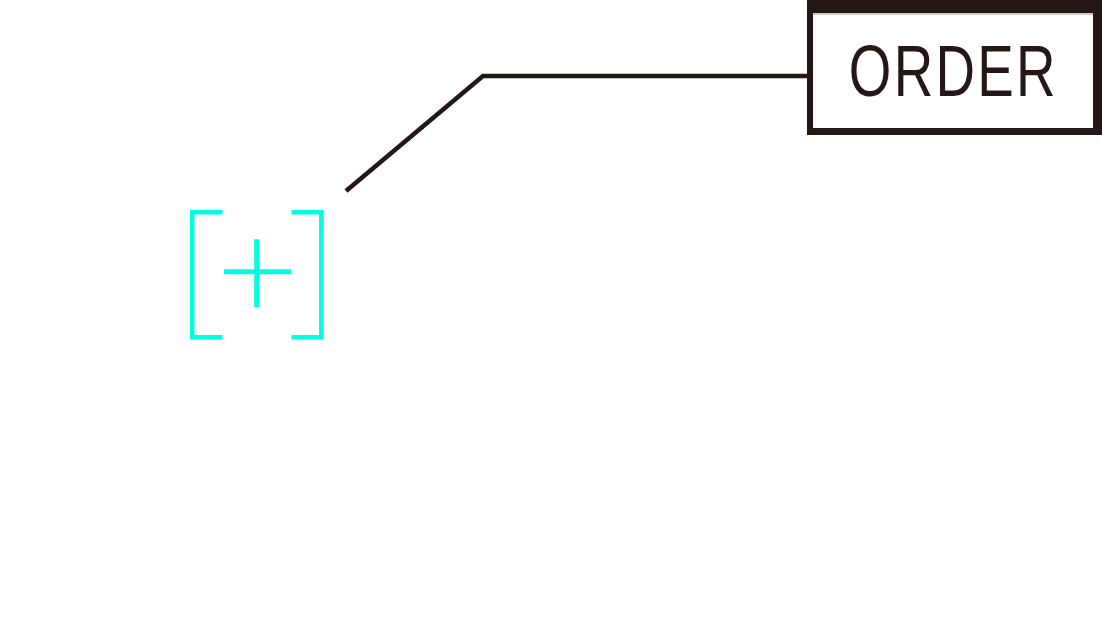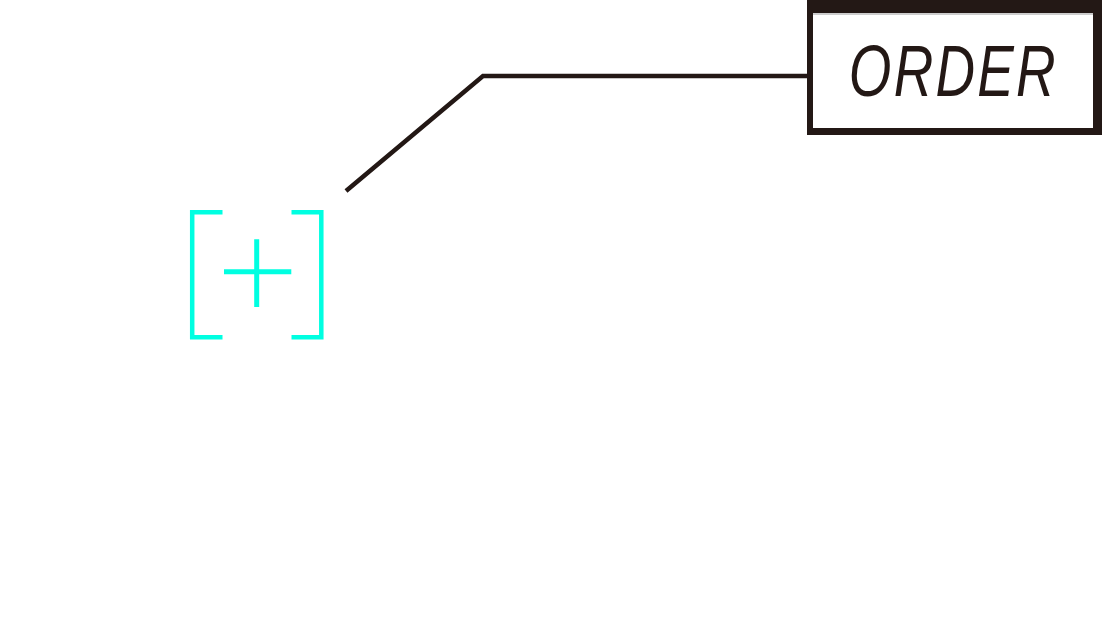--- a/index.html
+++ b/index.html
@@ -7,21 +7,21 @@
     --ink:#231815;
     --accent:#00ffe1;
     --divider:#cccccc;
   }
   html,body{margin:0;padding:0;}
   body{
     width:1102px;height:640px;overflow:hidden;
     background:var(--background);
     font-family:"Liberation Sans", sans-serif;
   }
-  .stage{position:relative;width:889px;height:640px;font-style:italic;}
+  .stage{position:relative;width:889px;height:640px;}
 
   
   .annotation-svg{position:absolute;left:0;top:0;width:1102px;height:640px;}
   .leader-line{stroke:var(--ink);fill:none;}
   .marker-stroke{stroke:var(--accent);fill:none;}
 
   
   .top-bar{
     position:absolute;left:807px;top:0;width:295px;height:13px;
     background:var(--ink);

